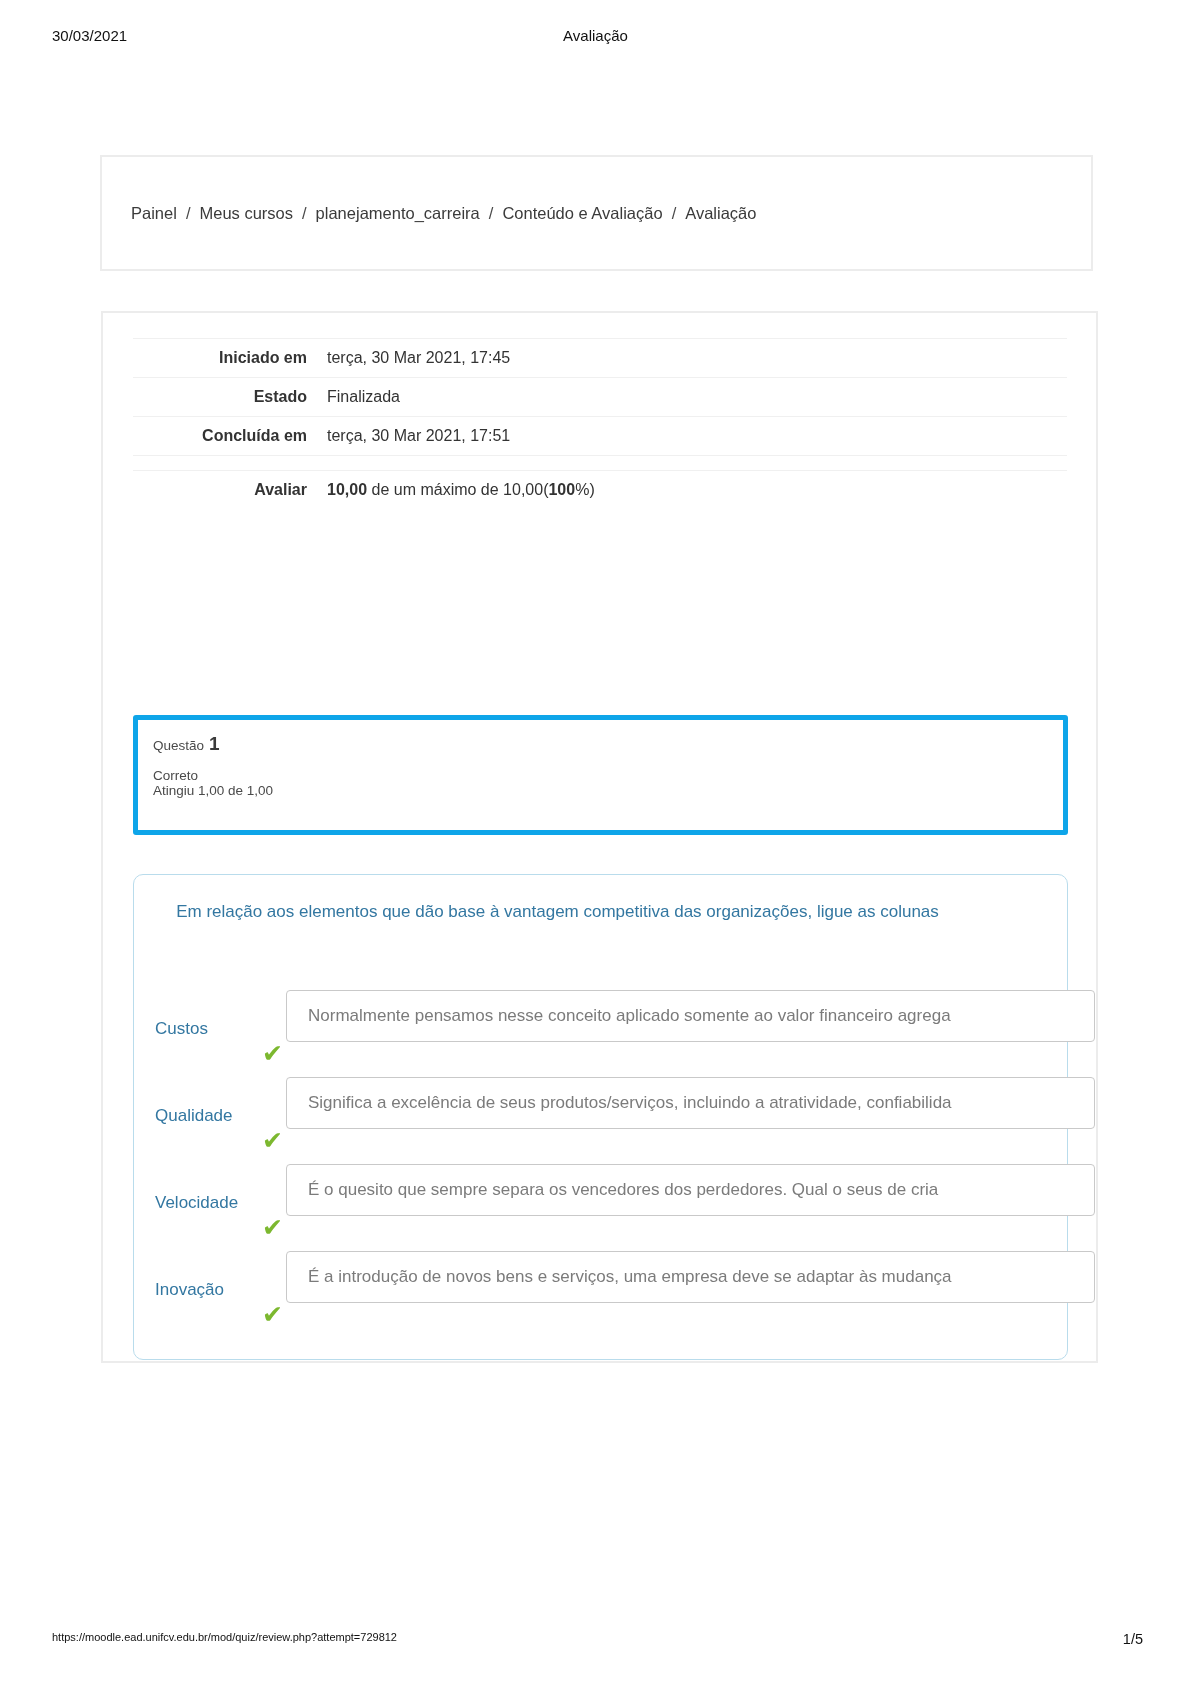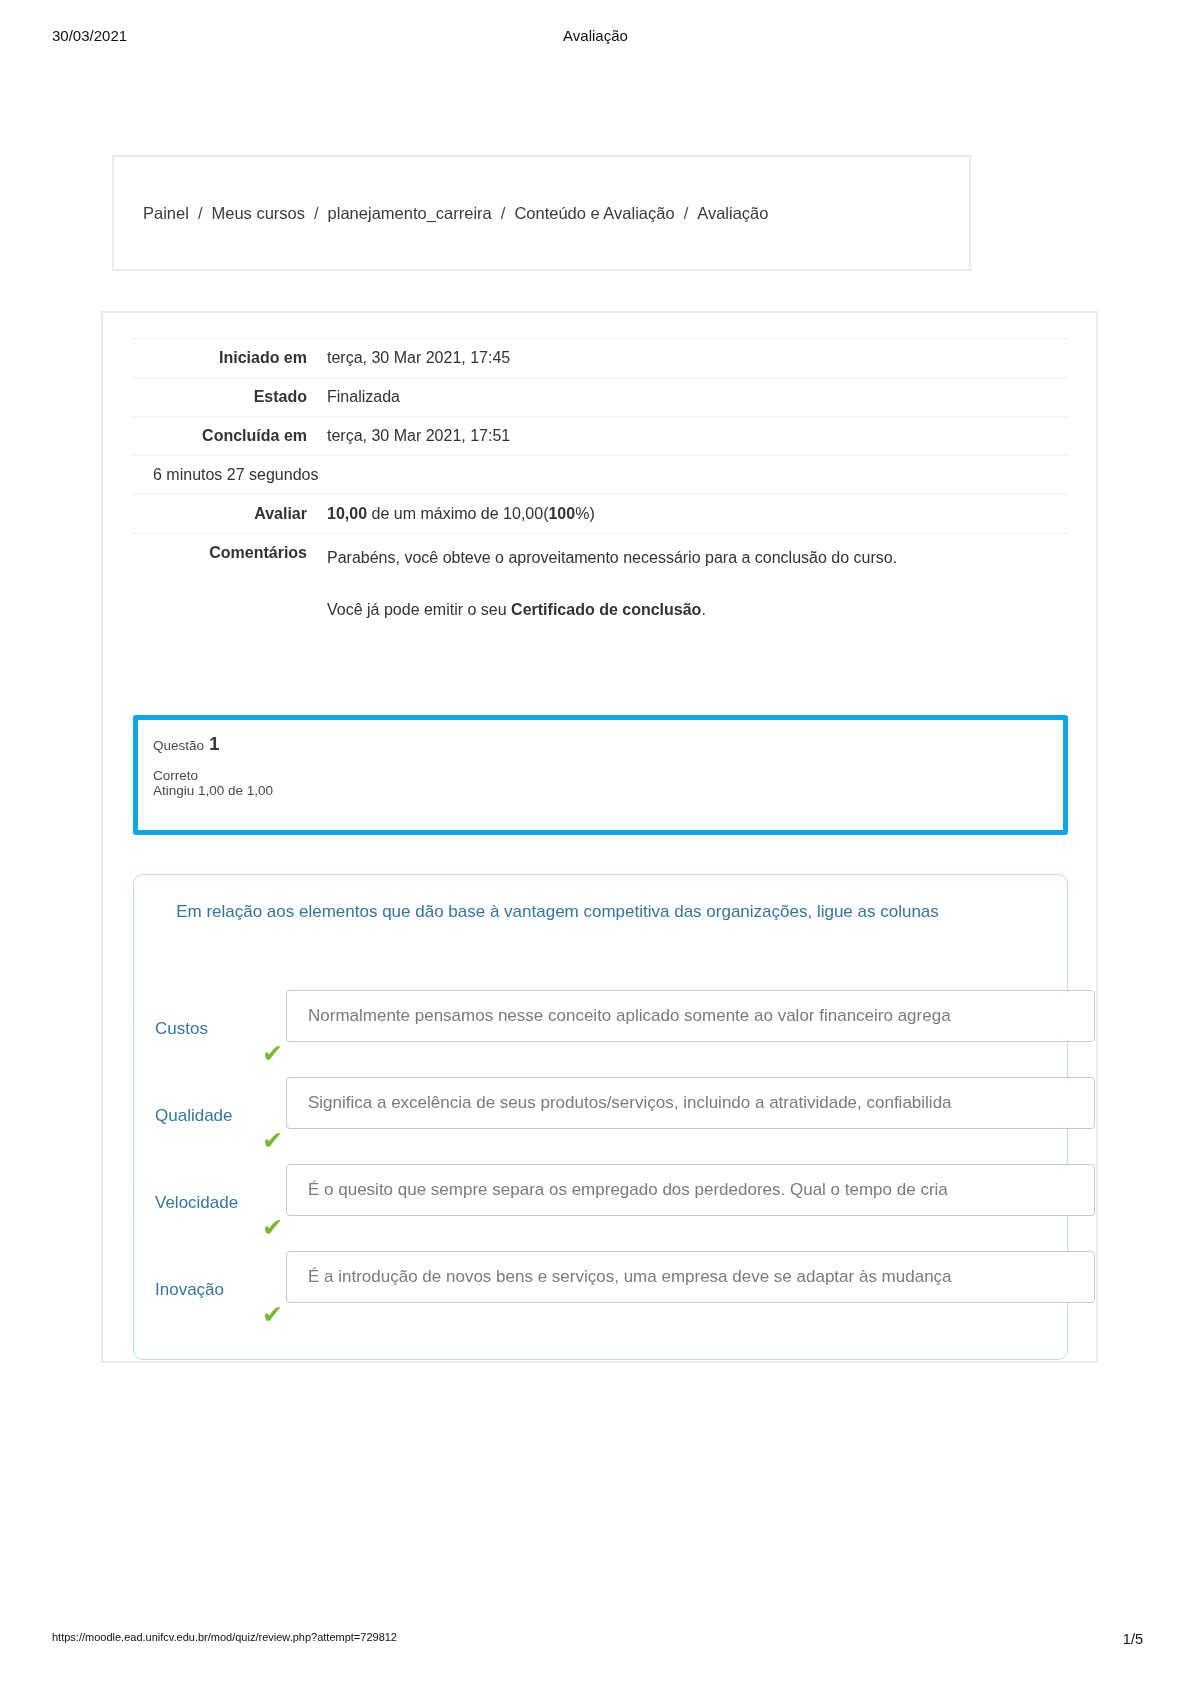--- a/index.html
+++ b/index.html
@@ -8,21 +8,21 @@
     font-family:"Liberation Sans","DejaVu Sans",sans-serif;color:#333;
   }
   
   .print-date{position:absolute;left:52px;top:27px;font-size:15px;color:#111;}
   .print-title{position:absolute;left:0;top:27px;width:100%;text-align:center;font-size:15px;color:#111;}
   .footer-url{position:absolute;left:52px;top:1631px;font-size:11px;color:#111;}
   .footer-page{position:absolute;right:48px;top:1631px;font-size:14.5px;color:#111;}
 
   
   .breadcrumb-card{
-    position:absolute;left:112px;top:155px;width:859px;height:116px;
+    position:absolute;left:100px;top:155px;width:993px;height:116px;
     border:2px solid #ececec;box-sizing:border-box;background:#fff;
   }
   .bc-list{position:absolute;left:29px;top:50%;transform:translateY(-50%);font-size:16.5px;color:#3b3b3b;white-space:nowrap;}
   .bc-sep{margin:0 9px;color:#4a4a4a;}
   .bc-item{color:#3b3b3b;cursor:pointer;}
 
   
   .main-card{
     position:absolute;left:101px;top:311px;width:997px;height:1052px;
     border:2px solid #ececec;box-sizing:border-box;background:#fff;
@@ -85,32 +85,24 @@
         </div>
         <div class="summary-row">
           <div class="summary-label"><span>Estado</span></div>
           <div class="summary-value"><span>Finalizada</span></div>
         </div>
         <div class="summary-row">
           <div class="summary-label"><span>Concluída em</span></div>
           <div class="summary-value"><span>terça, 30 Mar 2021, 17:51</span></div>
         </div>
         <div class="summary-row">
-          <div class="summary-value"><span>6 minutos 27 segundos</span></div>
         </div>
         <div class="summary-row">
           <div class="summary-label"><span>Avaliar</span></div>
           <div class="summary-value"><b>10,00</b><span> de um máximo de 10,00(</span><b>100</b><span>%)</span></div>
-        </div>
-        <div class="summary-row">
-          <div class="summary-label"><span>Comentários</span></div>
-          <div class="summary-value comments">
-            <p><span>Parabéns, você obteve o aproveitamento necessário para a conclusão do curso.</span></p>
-            <p><span>Você já pode emitir o seu </span><b>Certificado de conclusão</b><span>.</span></p>
-          </div>
         </div>
       </div>
 
     <div class="question-info-card">
       <div class="qnum-line">
         <span>Questão</span><span class="qnum">1</span>
       </div>
       <div class="qstatus">Correto</div>
       <div class="qgrade">Atingiu 1,00 de 1,00</div>
     </div>
@@ -122,21 +114,21 @@
             <div class="match-select">Normalmente pensamos nesse conceito aplicado somente ao valor financeiro agrega</div>
             <div class="match-label">Custos</div>
             <div class="match-check">✔</div>
           </div>
           <div class="match-row">
             <div class="match-select">Significa a excelência de seus produtos/serviços, incluindo a atratividade, confiabilida</div>
             <div class="match-label">Qualidade</div>
             <div class="match-check">✔</div>
           </div>
           <div class="match-row">
-            <div class="match-select">É o quesito que sempre separa os empregado dos perdedores. Qual o tempo de cria</div>
+            <div class="match-select">É o quesito que sempre separa os vencedores dos perdedores. Qual o seus de cria</div>
             <div class="match-label">Velocidade</div>
             <div class="match-check">✔</div>
           </div>
           <div class="match-row">
             <div class="match-select">É a introdução de novos bens e serviços, uma empresa deve se adaptar às mudança</div>
             <div class="match-label">Inovação</div>
             <div class="match-check">✔</div>
           </div>
         </div>
     </div>

